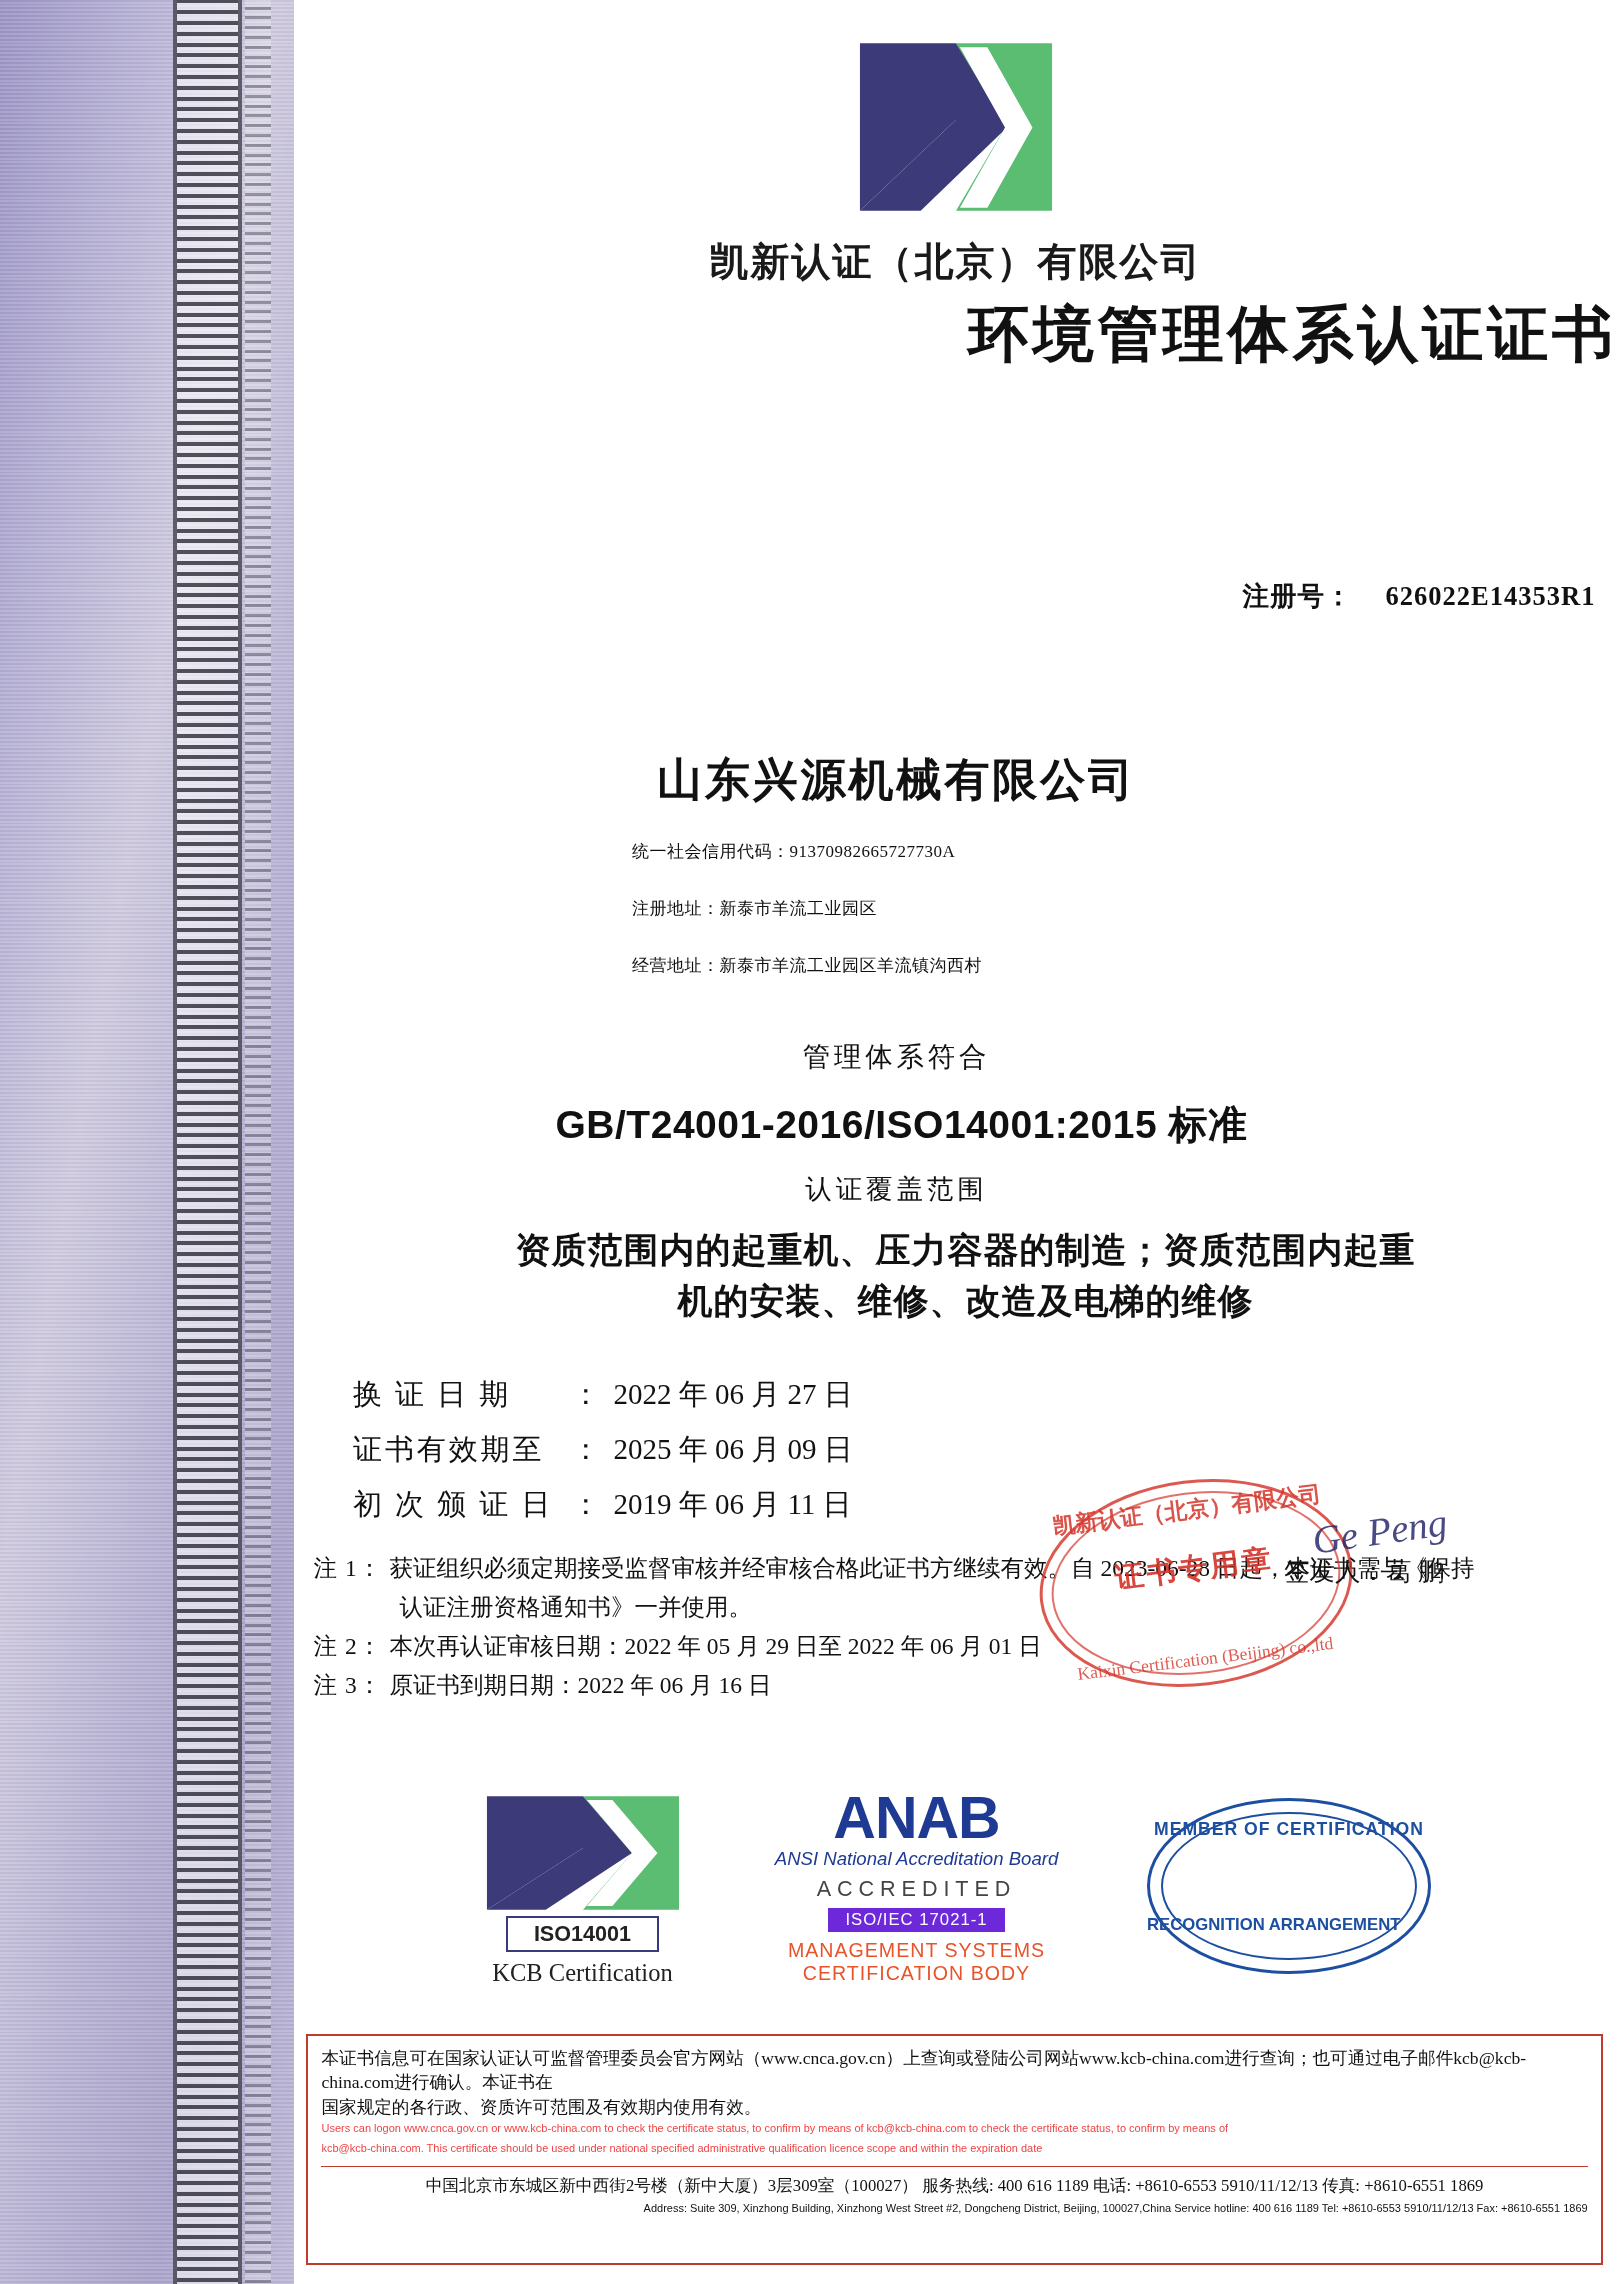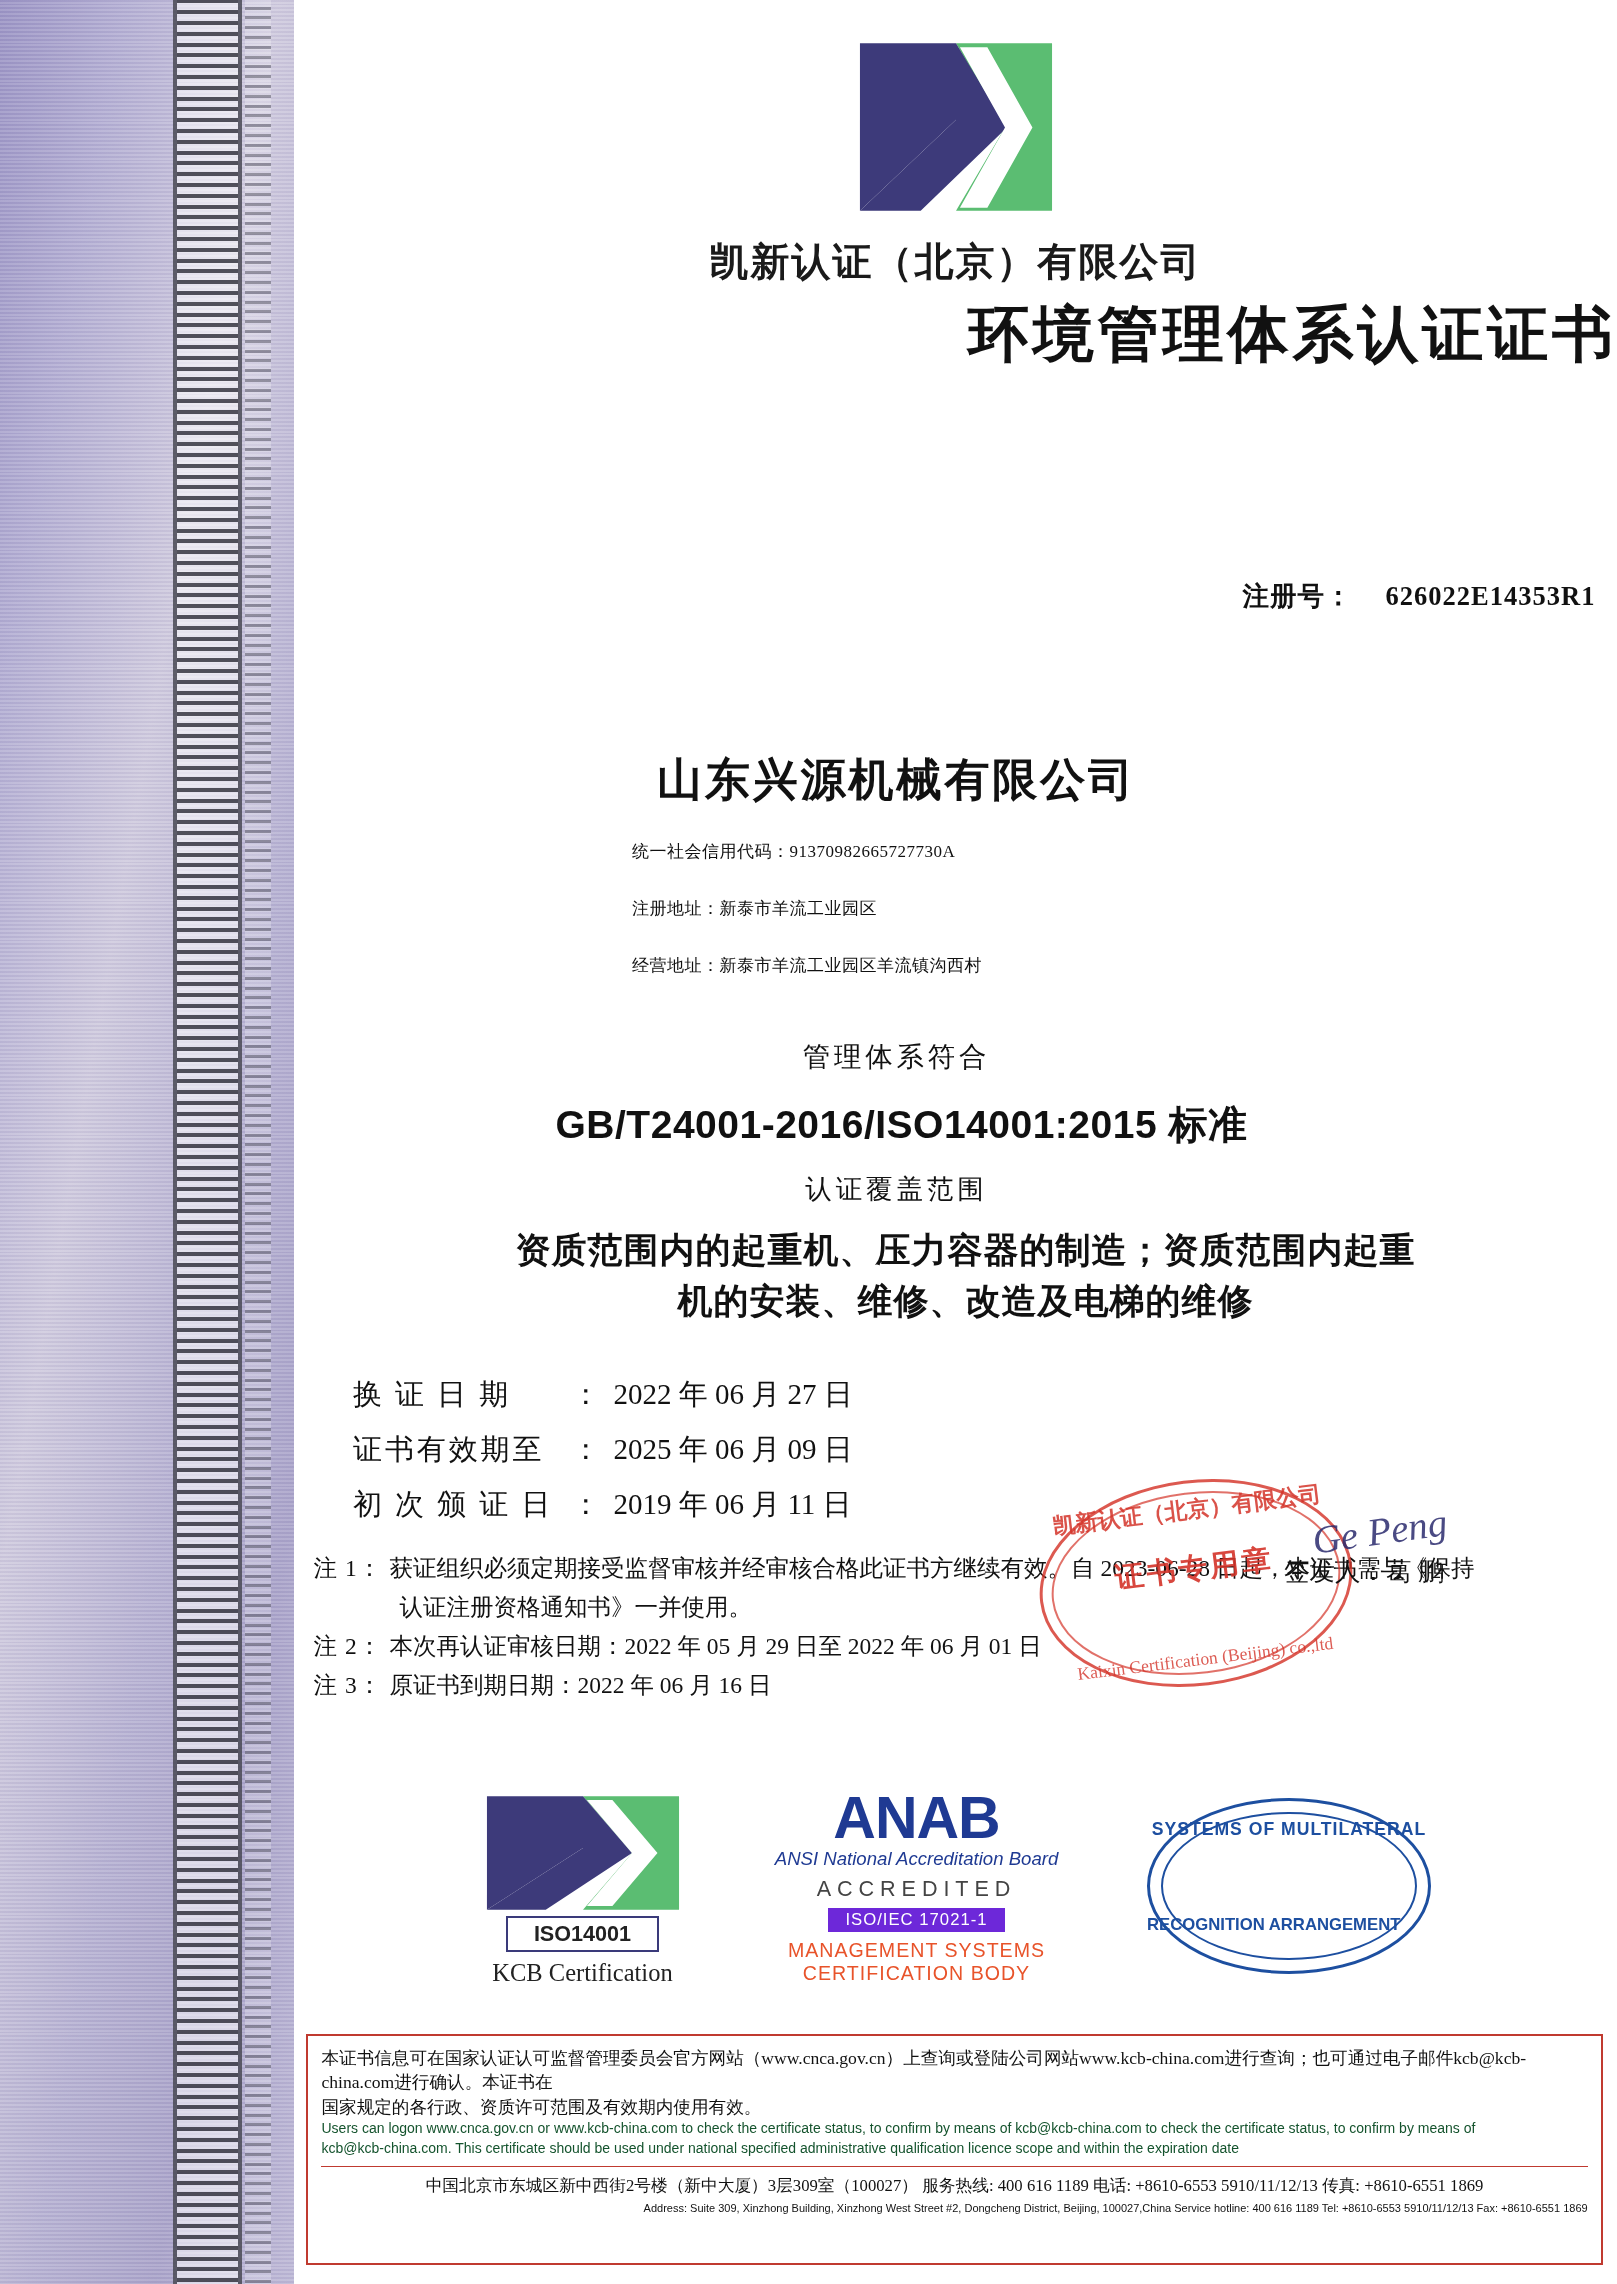--- a/index.html
+++ b/index.html
@@ -181,21 +181,21 @@
   .iaf-b1{position:absolute;bottom:39px;left:0;right:0;text-align:left;font-family:"Liberation Sans", sans-serif;font-size:16.7px;color:#1d4fa0;font-weight:700;}
 
   
   .footer{
     position:absolute;left:11.8px;right:13.7px;top:2034px;bottom:19.6px;
     border:2px solid #c03a30;
     padding:9.8px 13.7px 7.8px 13.7px;
     box-sizing:border-box;
   }
   .footer .fz{font-family:"Liberation Serif", serif;font-size:17.6px;color:#111;line-height:24.5px;}
-  .footer .fe{font-family:"Liberation Sans", sans-serif;font-size:14px;color:#14532d;line-height:19.6px;}
+  .footer .fe{font-family:"Liberation Sans", sans-serif;font-size:11px;color:#ef4444;line-height:19.6px;}
   .footer .divider{height:1px;background:#c03a30;margin:7.8px 0 6.9px 0;}
   .footer .addr-zh{font-family:"Liberation Serif", serif;font-size:16.7px;color:#111;text-align:center;line-height:23.5px;}
   .footer .addr-en{font-family:"Liberation Sans", sans-serif;font-size:11px;color:#111;text-align:right;line-height:20.6px;}
 </style>
 </head>
 <body>
 
 <div class="left-band">
   <div class="tex"></div>
   <div class="ladder"></div>
@@ -305,21 +305,21 @@
       <div class="anab-sub">ANSI National Accreditation Board</div>
       <div class="anab-acc">ACCREDITED</div>
       <div class="anab-iso">ISO/IEC 17021-1</div>
       <div class="anab-l1">MANAGEMENT SYSTEMS</div>
       <div class="anab-l2">CERTIFICATION BODY</div>
     </div>
 
     <div class="iaf">
       <div class="iaf-oval"></div>
       <div class="iaf-oval in"></div>
-      <div class="iaf-top">SYSTEMS OF MULTILATERAL</div>
+      <div class="iaf-top">MEMBER OF CERTIFICATION</div>
       <div class="iaf-b1">RECOGNITION ARRANGEMENT</div>
     </div>
 
   </div>
 
   <div class="footer">
     <div class="fz">本证书信息可在国家认证认可监督管理委员会官方网站（www.cnca.gov.cn）上查询或登陆公司网站www.kcb-china.com进行查询；也可通过电子邮件kcb@kcb-china.com进行确认。本证书在</div>
     <div class="fz">国家规定的各行政、资质许可范围及有效期内使用有效。</div>
     <div class="fe">Users can logon www.cnca.gov.cn or www.kcb-china.com to check the certificate status, to confirm by means of kcb@kcb-china.com to check the certificate status, to confirm by means of</div>
     <div class="fe">kcb@kcb-china.com. This certificate should be used under national specified administrative qualification licence scope and within the expiration date</div>

